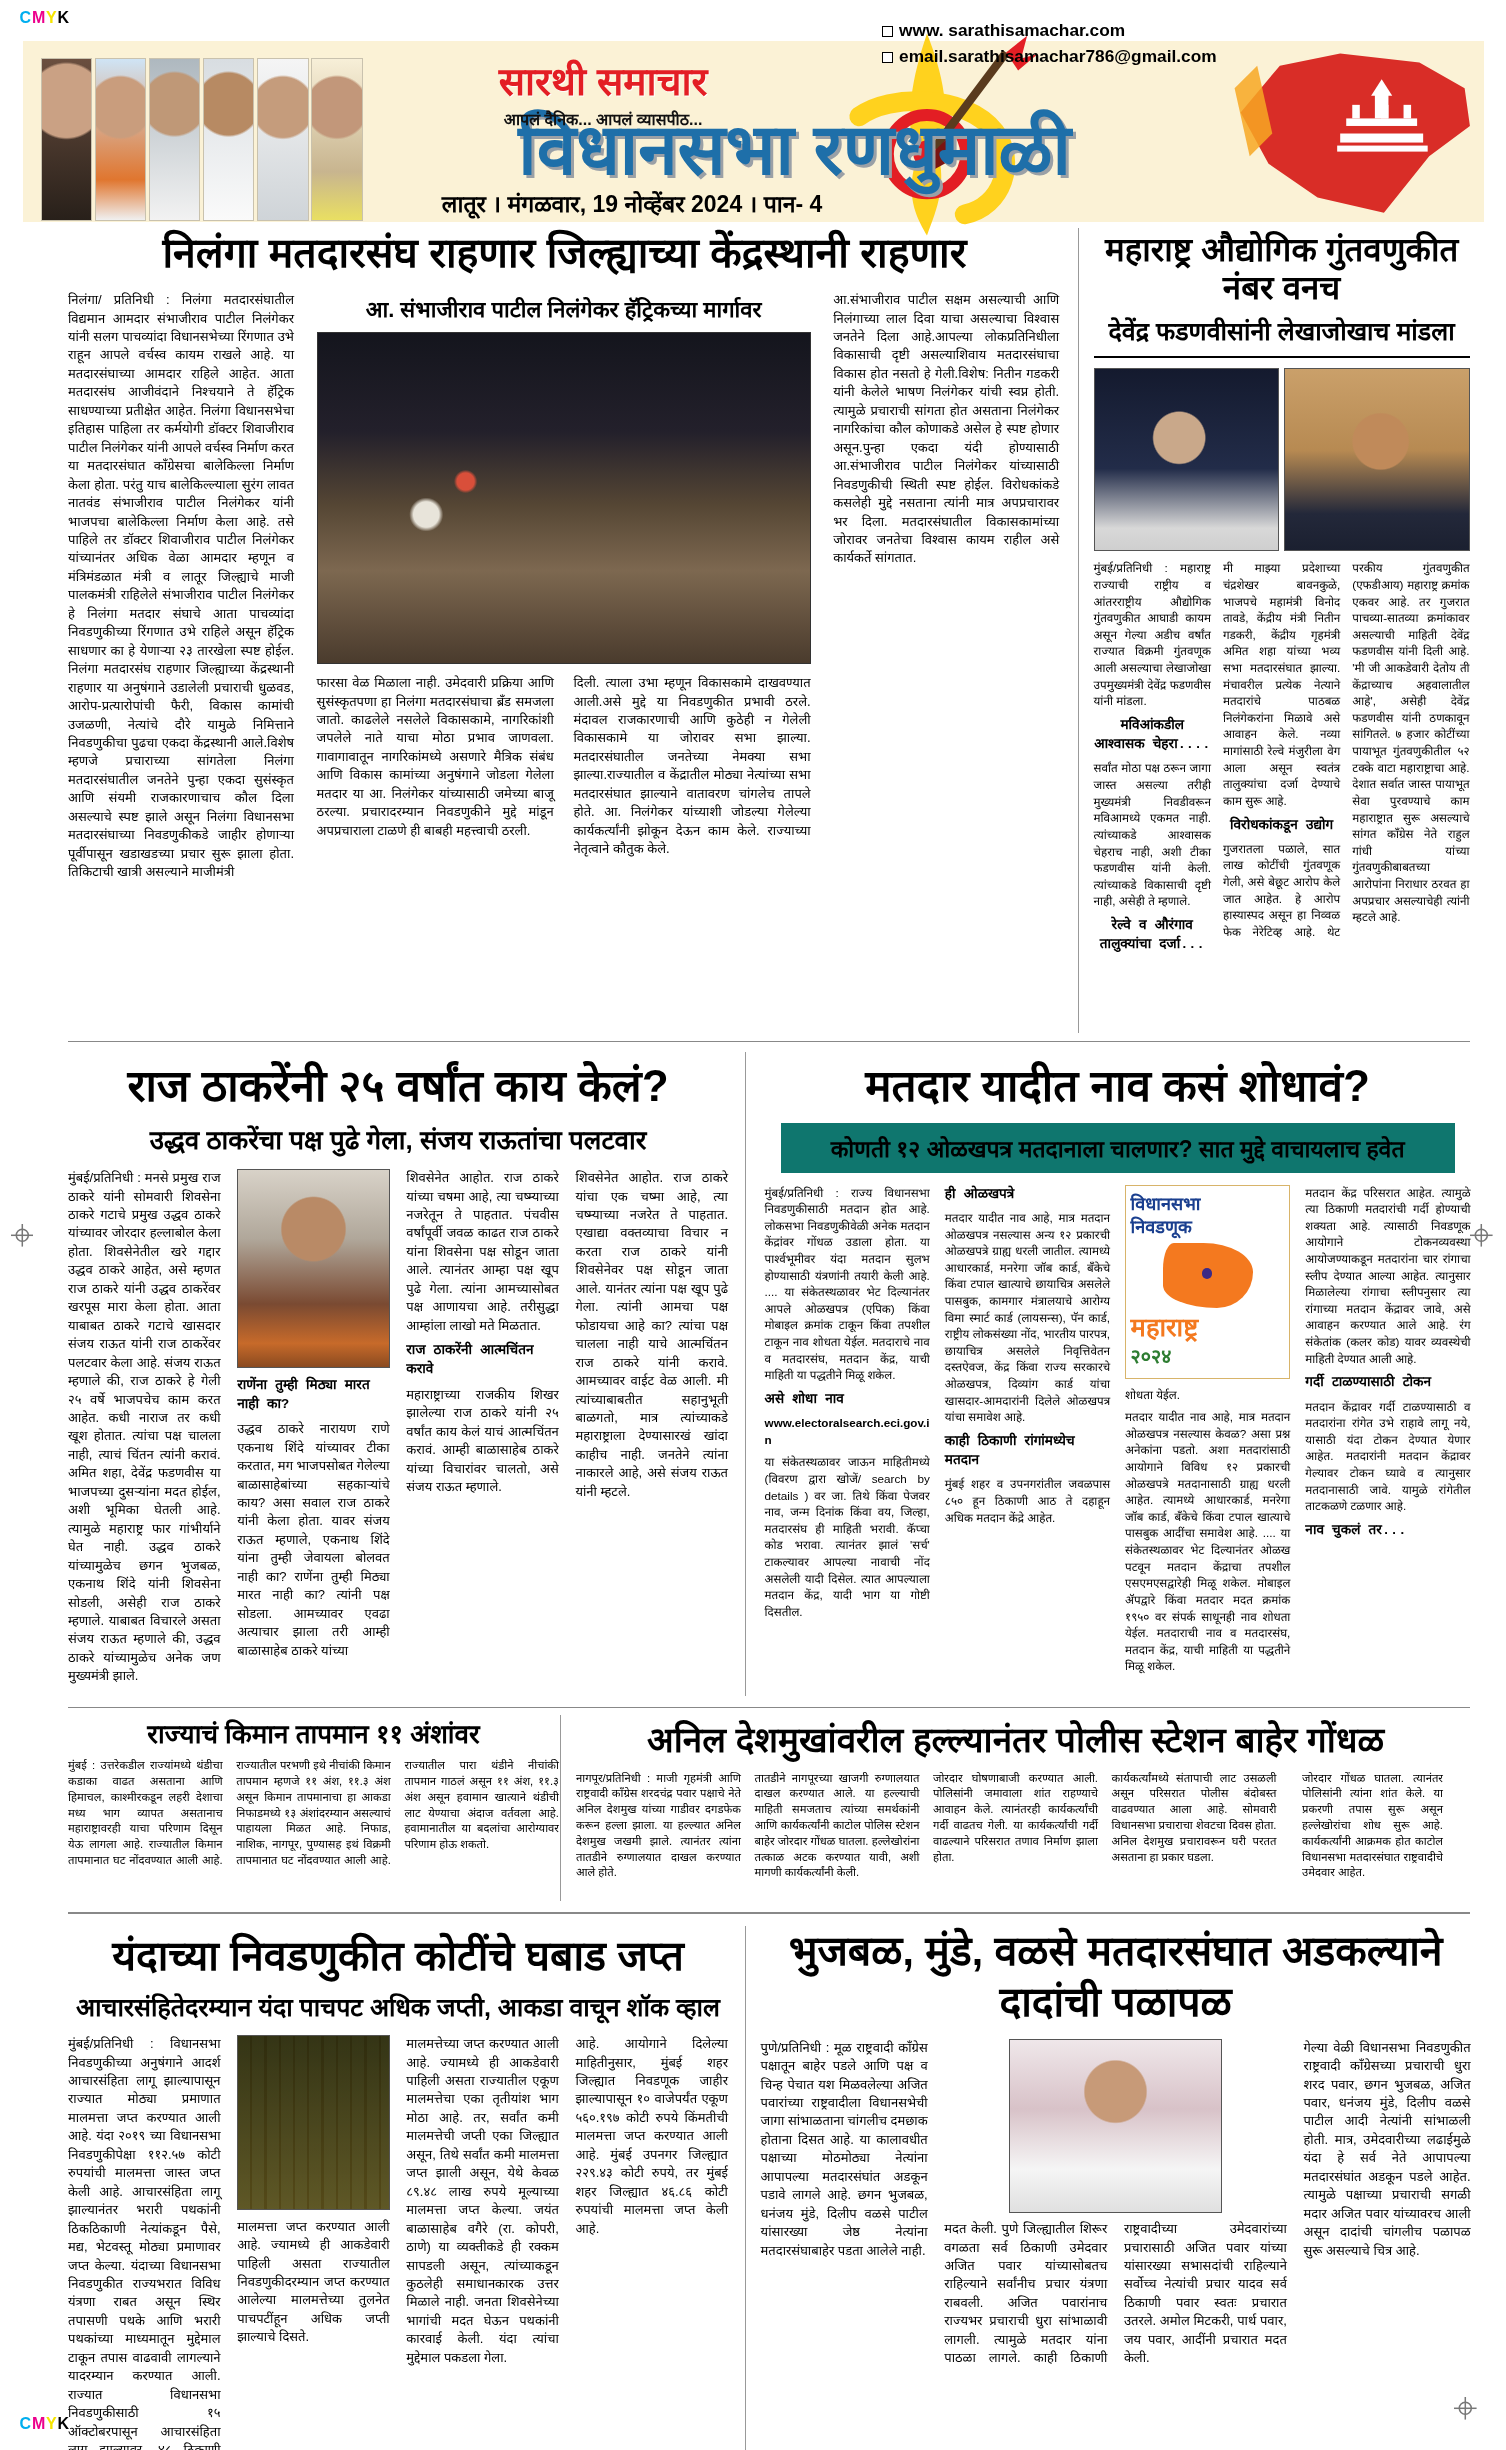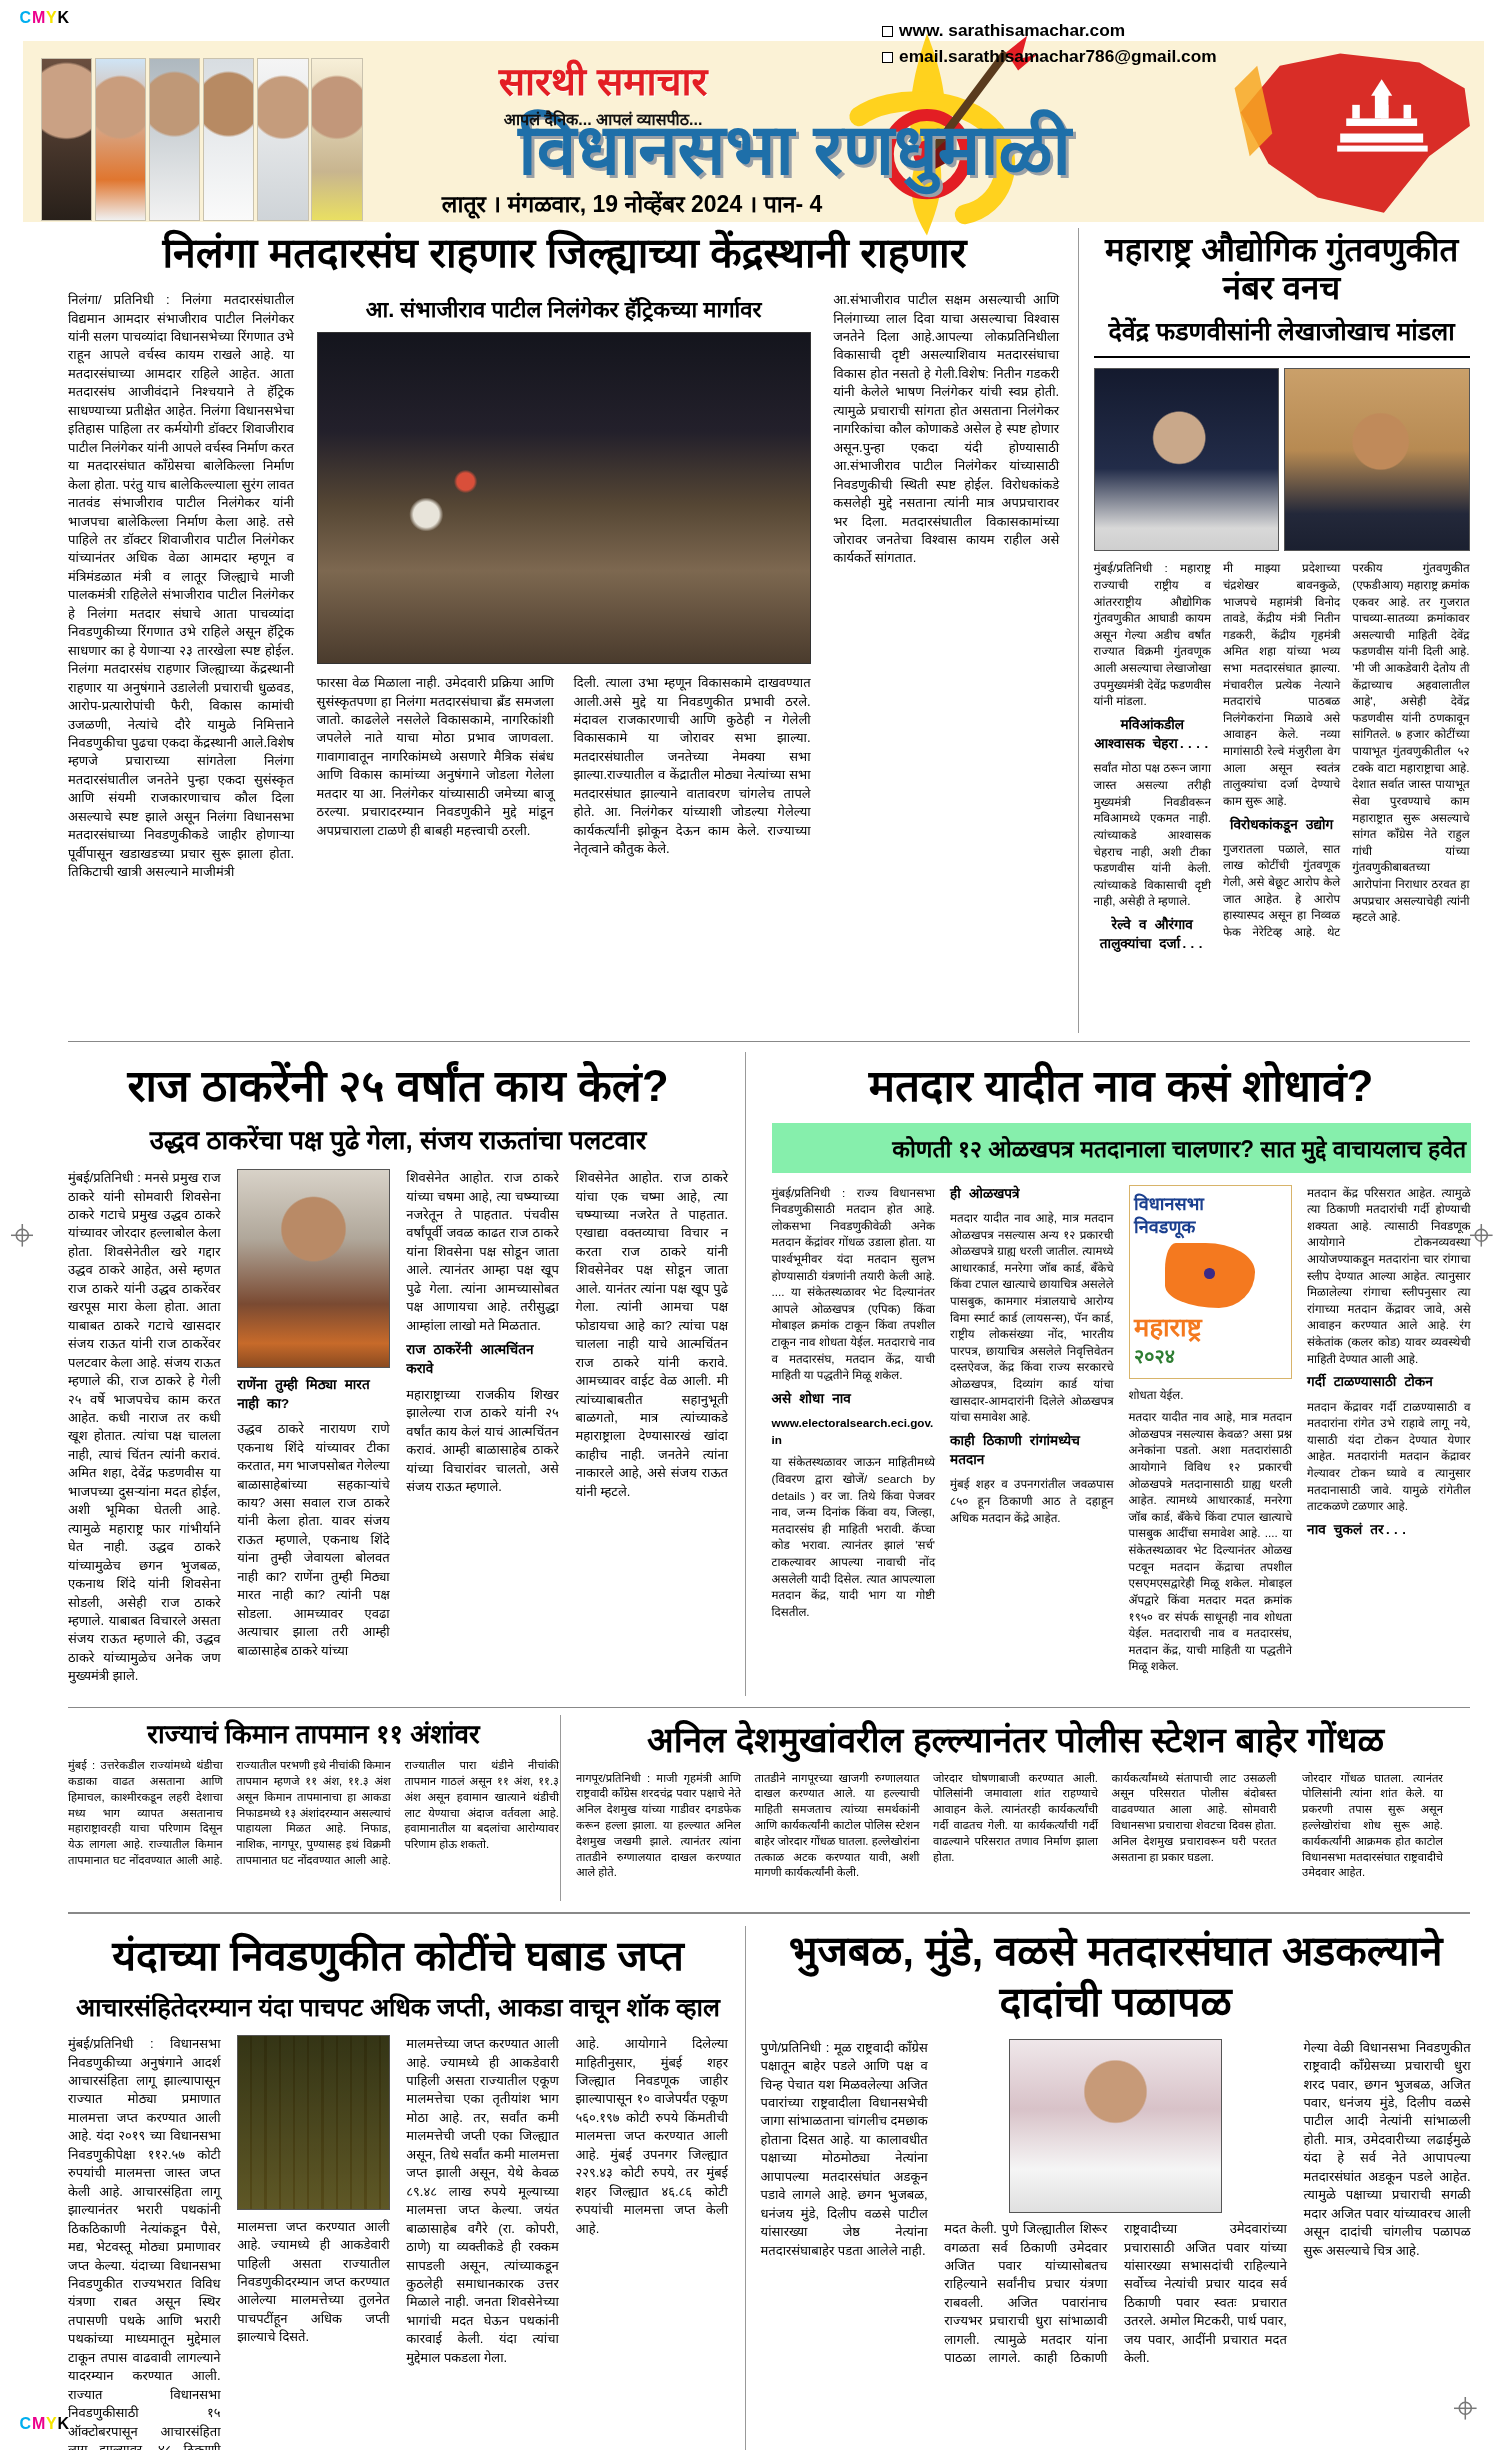--- a/index.html
+++ b/index.html
@@ -65,23 +65,23 @@
   .a2-text p{margin:0 0 6px;}
   
   .sec2{display:grid;grid-template-columns:660px 726px;column-gap:16.6px;border-top:1.5px solid #888;padding-top:10.5px;margin-top:7.5px;}
   .a3 h2{font-size:44px;font-weight:900;text-align:center;margin:1.5px 0 7.5px;}
   .a3 .sub{font-size:26px;font-weight:800;text-align:center;margin:0 0 12px;}
   .a3-body{display:grid;grid-template-columns:repeat(4,1fr);column-gap:16.6px;min-height:527px;}
   .photo-raut{height:197px;border:0.8px solid #555;margin-bottom:7.5px;
     background:
       radial-gradient(circle at 50% 30%,#b98a66 0 20%,transparent 21%),
       linear-gradient(180deg,#d8d2c8 0%,#b0a79a 35%,#7a4a32 68%,#c76a2a 88%,#8a4a20 100%);}
-  .a4{border-left:0.8px solid #999;padding-left:26px;}
+  .a4{border-left:0.8px solid #999;padding-left:19px;}
   .a4 h2{font-size:44px;font-weight:900;text-align:center;margin:1.5px 0 9px;}
-  .ystrip{background:#86efac;font-size:23px;font-weight:800;text-align:right;padding:9px 4.5px;margin:0 0 12px;}
+  .ystrip{background:#0f766e;font-size:23px;font-weight:800;text-align:center;padding:9px 4.5px;margin:0 16px 12px;}
   .a4-body{display:grid;grid-template-columns:repeat(4,1fr);column-gap:15px;font-size:11.7px;}
   .a4-body .bodytext{font-size:11.7px;}
   .map-card{border:0.8px solid #d8b46a;background:#fff;padding:7.5px 4.5px;margin-bottom:7.5px;}
   .map-l1,.map-l2{font-size:18px;font-weight:800;color:#1a3f8f;line-height:1.25;}
   .map-l3{font-size:25.6px;font-weight:900;color:#f4791f;line-height:1.2;}
   .map-l4{font-size:19.6px;font-weight:800;color:#2e7d32;}
   .map-blob{width:90px;height:65px;margin:4.5px auto;background:#f4791f;
             border-radius:12% 55% 40% 60%/40% 45% 55% 35%;position:relative;}
   .map-blob .dot{position:absolute;left:39px;top:25.6px;width:10.5px;height:10.5px;border-radius:50%;background:#3b2a86;}
   .url{font-weight:800;word-break:break-all;}

